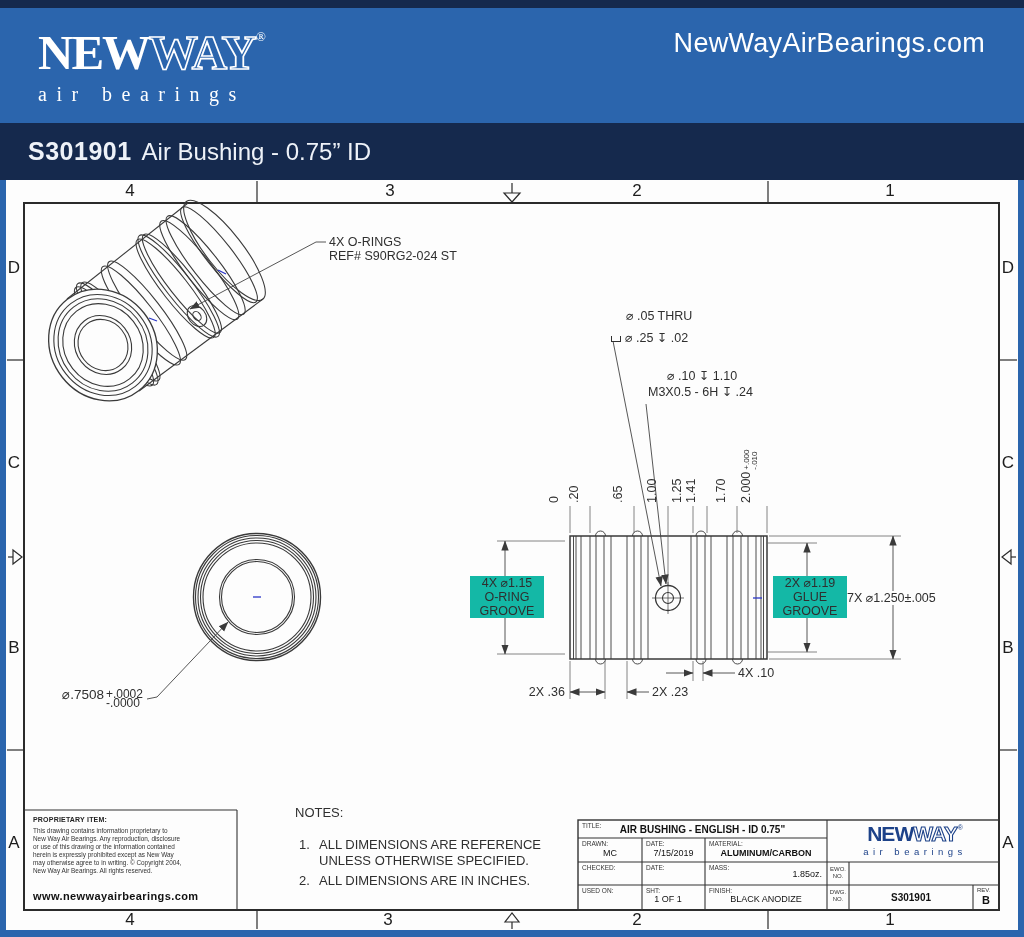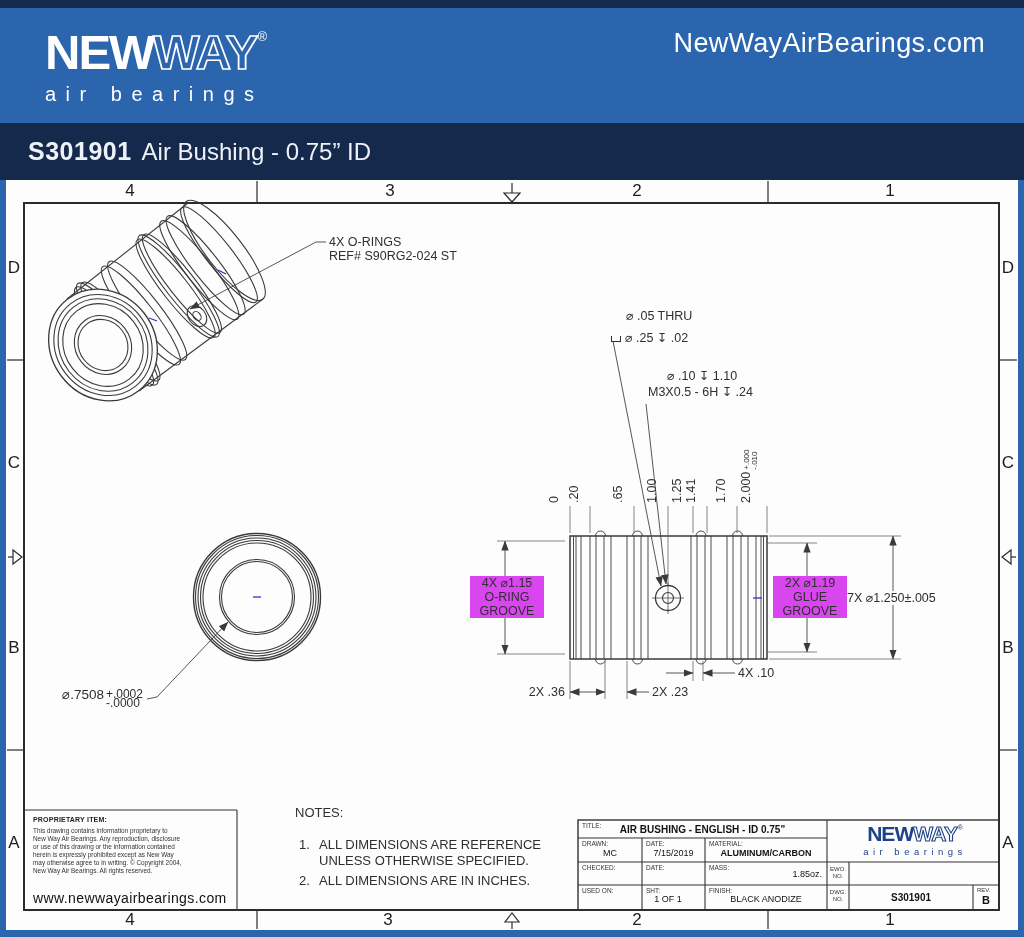--- a/index.html
+++ b/index.html
@@ -2,48 +2,48 @@
 <html><head>
 <meta charset="utf-8">
 <style>
   html,body{margin:0;padding:0;background:#444;}
   #stage{position:relative;width:1024px;height:937px;background:#2b65ad;overflow:hidden;
          font-family:"Liberation Sans","DejaVu Sans",sans-serif;}
   .abs{position:absolute;}
   .navy{background:#15294d;}
   
   #top-strip{left:0;top:0;width:1024px;height:8px;}
-  #logo-big{left:45px;top:28px;color:#fff;line-height:1;}
+  #logo-big{left:38px;top:28px;color:#fff;line-height:1;font-family:Liberation Serif, serif;}
   .logo-row{white-space:nowrap;}
   .logo-new{font-size:49px;font-weight:800;letter-spacing:-2px;color:#fff;}
   .logo-way{font-size:49px;font-weight:800;letter-spacing:-1px;color:rgba(255,255,255,0);-webkit-text-stroke:1.7px #fff;}
   .logo-reg{font-size:13px;vertical-align:28px;color:#fff;font-weight:400;}
   .logo-tag{font-size:20px;letter-spacing:9.5px;margin-top:7px;color:#fff;font-weight:400;}
   #contact{right:39px;top:26px;text-align:right;color:#fff;font-size:27px;line-height:34px;font-weight:400;letter-spacing:.3px;}
   #part-bar{left:0;top:123px;width:1024px;height:57px;display:flex;align-items:center;color:#eef2f8;}
   #part-bar .pn{font-size:25px;font-weight:800;margin-left:28px;letter-spacing:.5px;}
   #part-bar .pt{font-size:24px;font-weight:400;margin-left:10px;}
   
   #sheet{left:6px;top:180px;width:1012px;height:750px;background:#fdfdfd;}
   svg.lw{position:absolute;left:0;top:0;width:1024px;height:937px;pointer-events:none;}
   
   .zone{position:absolute;font-size:17px;color:#1d1d1d;transform:translate(-50%,-50%);}
   
   .dim{position:absolute;font-size:12.5px;color:#2f2f2f;white-space:nowrap;line-height:14px;}
-  .lblblock{position:absolute;font-size:12.5px;color:#2f2f2f;text-align:center;line-height:14px;background:#d946ef;padding:0 2px;}
+  .lblblock{position:absolute;font-size:12.5px;color:#2f2f2f;text-align:center;line-height:14px;background:#14b8a6;padding:0 2px;}
   .vlab{position:absolute;height:16px;line-height:16px;font-size:12.5px;color:#2f2f2f;white-space:nowrap;
         transform-origin:left bottom;transform:rotate(-90deg);}
   .tolstack{display:inline-flex;flex-direction:column;font-size:12px;line-height:8.5px;margin-left:2px;vertical-align:1px;color:#2f2f2f;}
   .cbore{display:inline-block;width:8px;height:5px;border:1.2px solid #2f2f2f;border-top:none;margin-right:4px;}
   
   .note{position:absolute;font-size:13px;color:#2f2f2f;line-height:15.5px;white-space:nowrap;}
   
   #prop-head{left:33px;top:816px;font-size:7px;font-weight:700;color:#222;letter-spacing:.2px;}
   #prop-body{left:33px;top:827px;font-size:6.4px;color:#333;line-height:8px;white-space:nowrap;}
-  #prop-url{left:33px;top:890px;font-size:14px;font-weight:400;color:#111;letter-spacing:.4px;}
+  #prop-url{left:33px;top:890px;font-size:11px;font-weight:700;color:#111;letter-spacing:.4px;}
   
   .tbl{position:absolute;font-size:6.5px;color:#333;white-space:nowrap;}
   .tbv{position:absolute;font-size:9px;color:#111;white-space:nowrap;}
   .ctr{text-align:center;}
   .tb-logo{position:absolute;left:840px;top:823px;width:150px;text-align:center;line-height:1;}
   .tb-new{font-size:21px;font-weight:800;letter-spacing:-1px;color:#1d4289;}
   .tb-way{font-size:21px;font-weight:800;letter-spacing:-.5px;color:#fff;-webkit-text-stroke:1.1px #1d4289;}
   .tb-reg{font-size:7px;vertical-align:11px;color:#1d4289;}
   .tb-tag{font-size:9.5px;letter-spacing:4.5px;color:#1d4289;margin-top:3px;font-weight:400;}
 </style>

